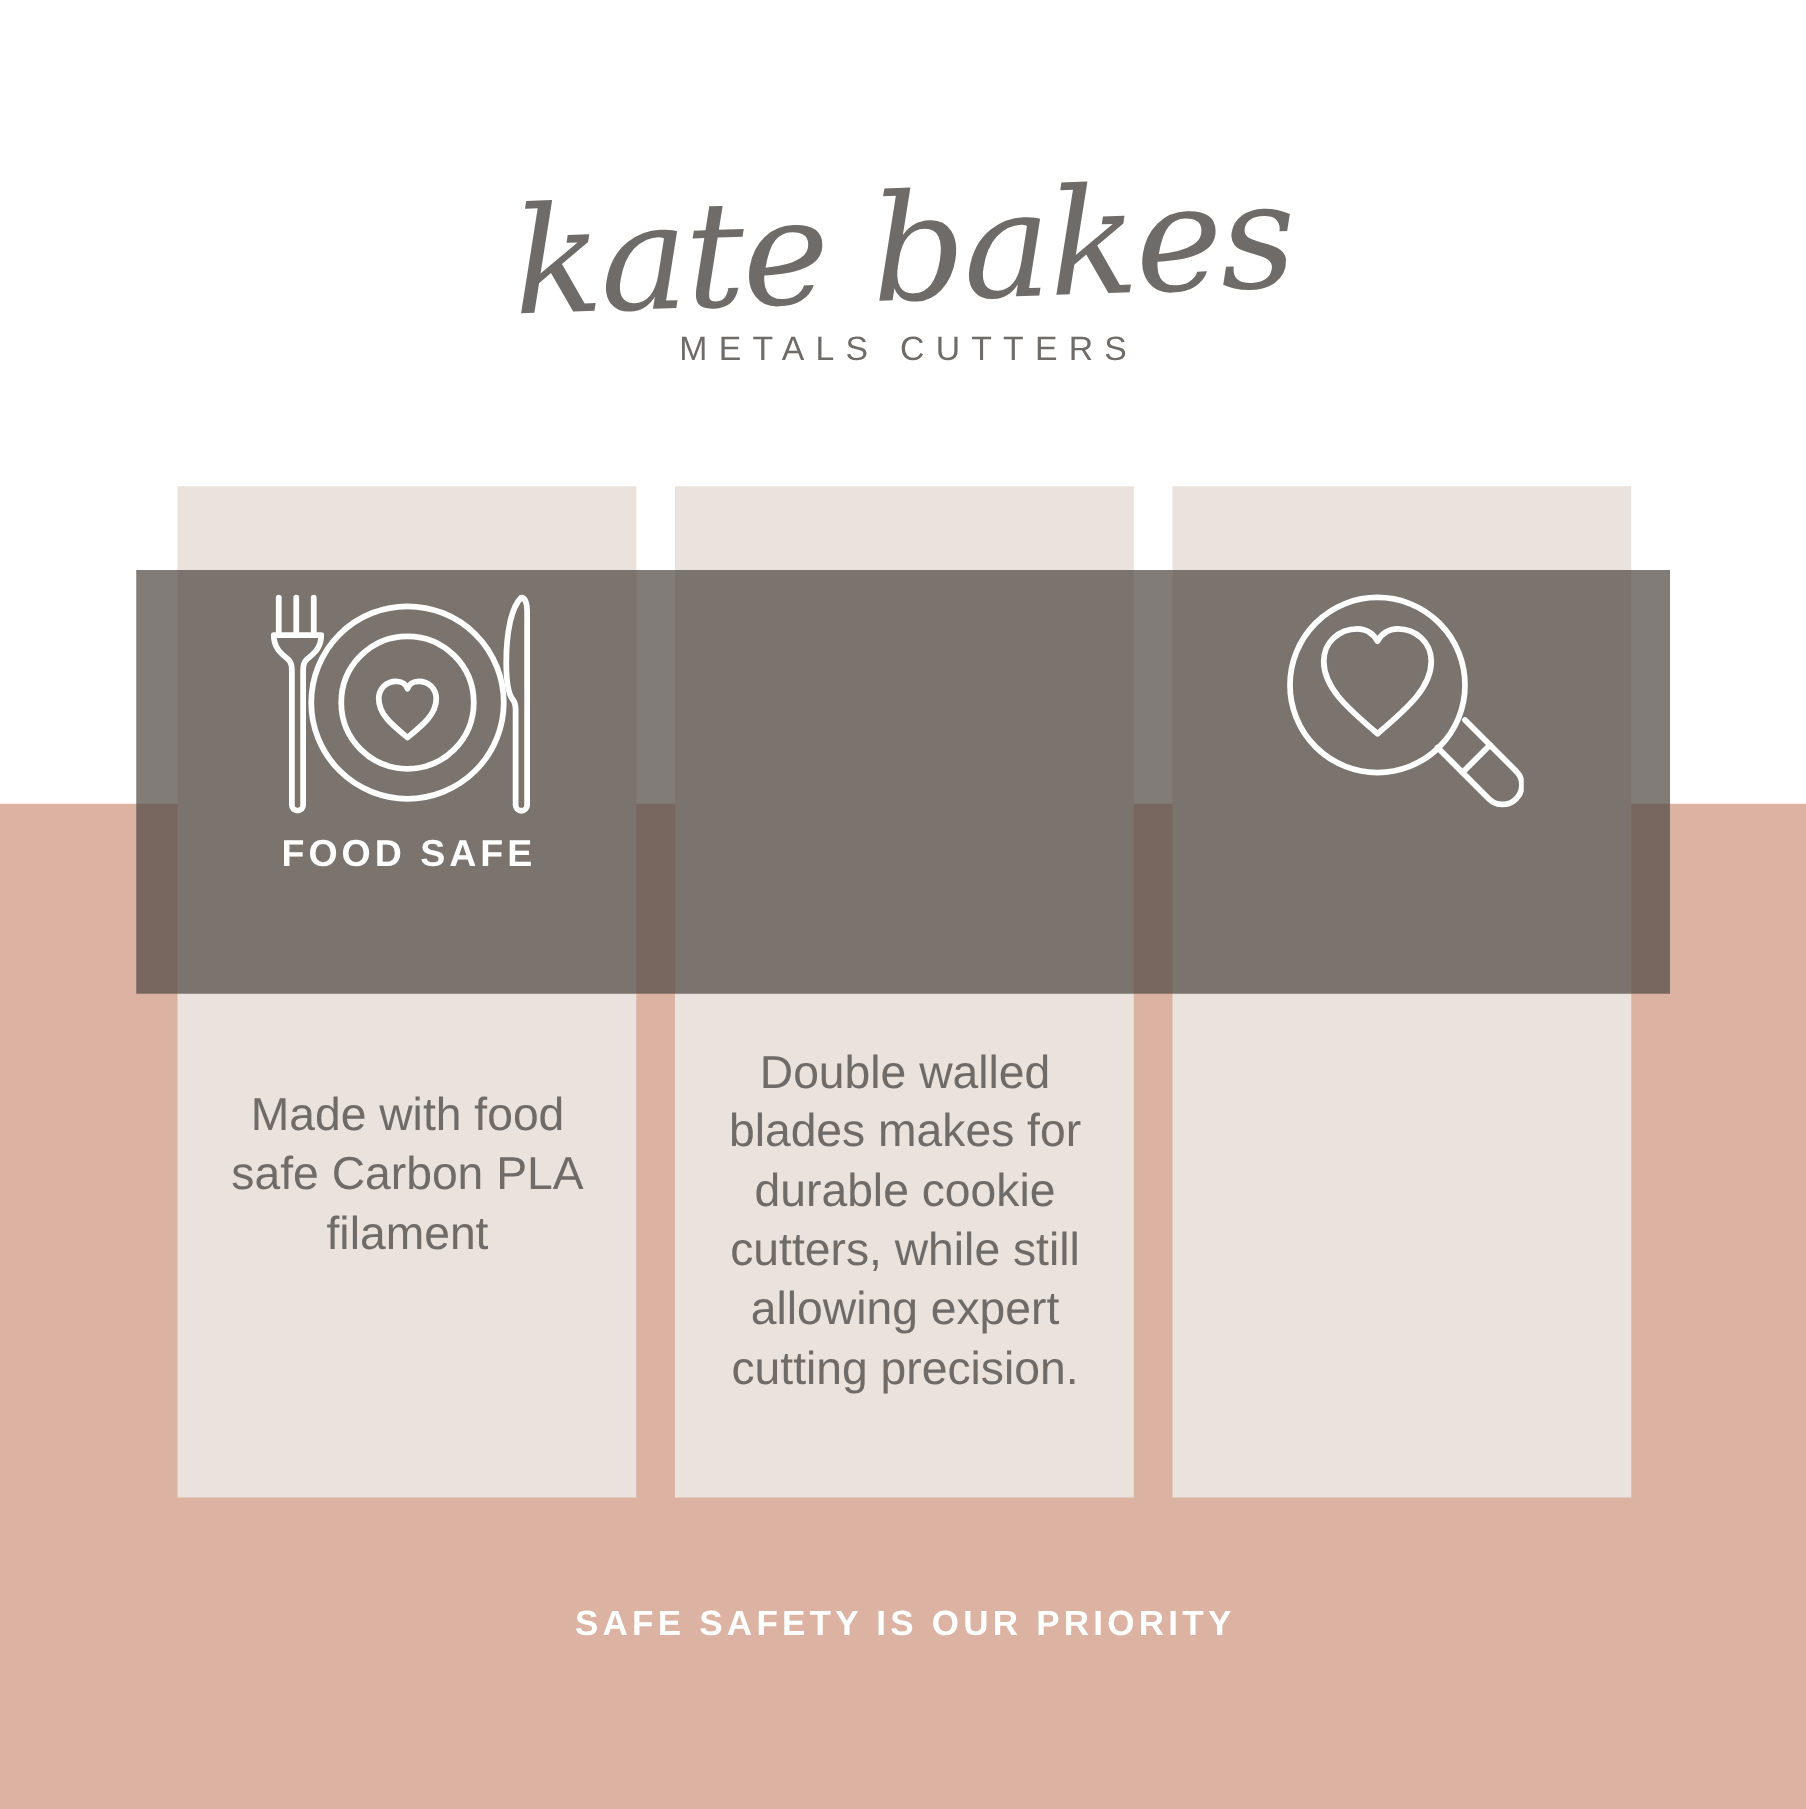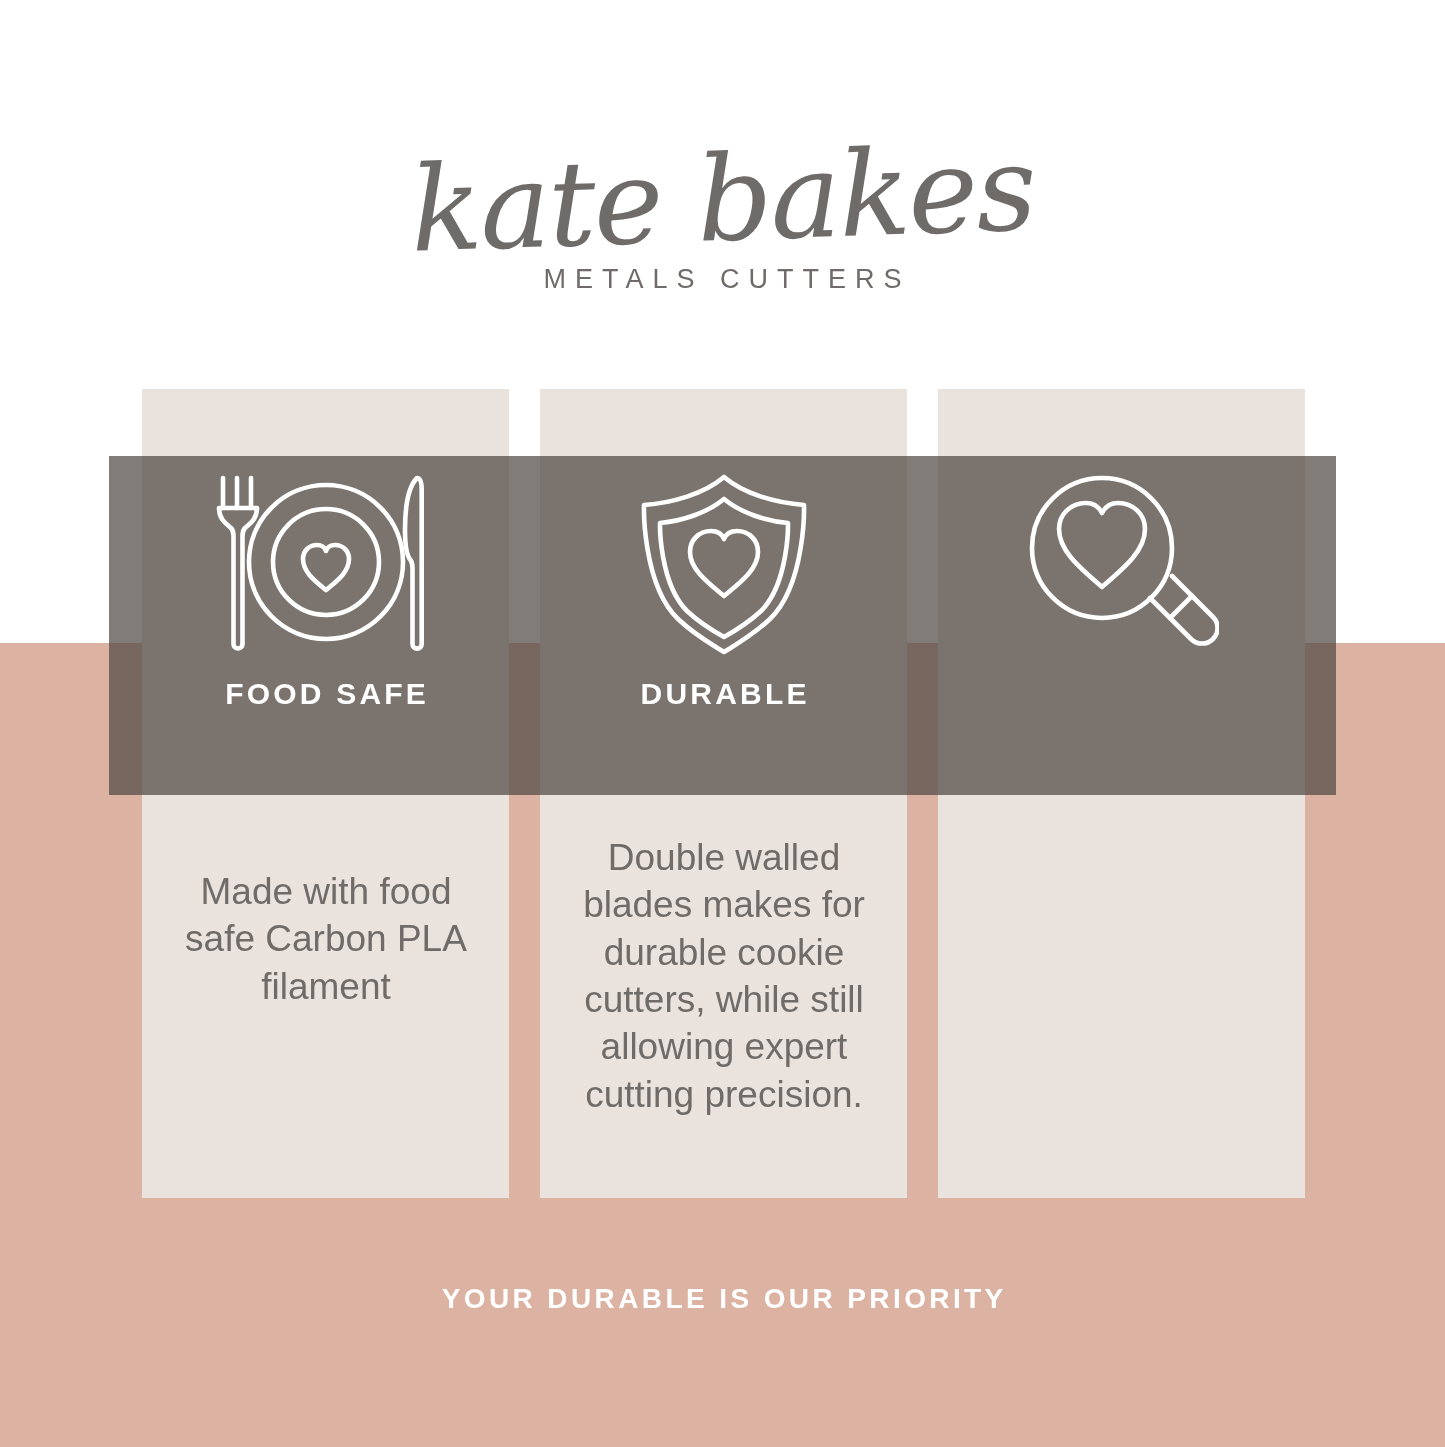--- a/index.html
+++ b/index.html
@@ -60,21 +60,20 @@
   .grey-banner{
     position:absolute;left:109px;top:456px;width:1227px;height:339px;
     background:rgba(80,73,68,0.72);
   }
 
   
   .feature{
     position:absolute;top:456px;height:339px;width:367px;
     display:flex;flex-direction:column;align-items:center;justify-content:flex-start;
     box-sizing:border-box;
-    gap:10px;
   }
   .feature.f1{left:142px;}
   .feature.f2{left:540px;}
   .feature.f3{left:938px;}
 
   .icon-wrap{
     display:flex;align-items:center;justify-content:center;
     height:210px;width:100%;
     padding-top:6px;box-sizing:border-box;
   }
@@ -153,47 +152,34 @@
         <circle cx="115" cy="90" r="53"></circle>
 
         <path d="M115 118 C104 109 92 100 92 87 C92 79 98 73 106 73 C110.5 73 114 75.5 115 79 C116 75.5 119.5 73 124 73 C132 73 138 79 138 87 C138 100 126 109 115 118 Z"></path>
 
         <path d="M206 6 C198 14 194 34 194 58 C194 74 196 84 199.5 88 C201 90 201.5 93 201.5 96 V172 a4.6 4.6 0 0 0 9.2 0 V18 C210.7 10 209 6 206 6 Z"></path>
       </svg>
     </div>
     <div class="feature-label">FOOD SAFE</div>
   </div>
 
-  <div class="feature f2">
-    <div class="icon-wrap">
-      <svg width="180" height="185" viewBox="0 0 180 185" fill="none" stroke="#ffffff" stroke-width="4.6" stroke-linecap="round" stroke-linejoin="round">
-
-        <path d="M90 5 C70 22 38 31 10 33 C10 33 8 112 44 147 C62 164 79 173 90 180 C101 173 118 164 136 147 C172 112 170 33 170 33 C142 31 110 22 90 5 Z"></path>
-
-        <path d="M90 27 C73 41 48 49 26 51 C26 51 25 111 53 139 C67 152 81 160 90 165 C99 160 113 152 127 139 C155 111 154 51 154 51 C132 49 107 41 90 27 Z"></path>
-
-        <path d="M90 124 C73 110 56 97 56 80 C56 68 65 59 77 59 C83 59 88 62 90 67 C92 62 97 59 103 59 C115 59 124 68 124 80 C124 97 107 110 90 124 Z"></path>
-      </svg>
-    </div>
-    <div class="feature-label">DURABLE</div>
-  </div>
 
   <div class="feature f3">
     <div class="icon-wrap">
       <svg width="195" height="185" viewBox="0 0 195 185" fill="none" stroke="#ffffff" stroke-width="4.6" stroke-linecap="round" stroke-linejoin="round">
 
         <circle cx="78" cy="76" r="70"></circle>
 
         <path d="M78 115 C56 96 35 79 35 57 C35 42 47 31 62 31 C69 31 75 35 78 41 C81 35 87 31 94 31 C109 31 121 42 121 57 C121 79 100 96 78 115 Z"></path>
 
         <path d="M126 126 L167 167 a15.5 15.5 0 0 0 22-22 L148 104"></path>
 
         <path d="M146 146 L168 124"></path>
       </svg>
     </div>
   </div>
 
   <div class="desc d1">Made with food safe Carbon PLA filament</div>
   <div class="desc d2">Double walled blades makes for durable cookie cutters, while still allowing expert cutting precision.</div>
 
-  <div class="footer">YOUR DURABLE IS OUR PRIORITY</div>
+  <div class="footer">SAFE SAFETY IS OUR PRIORITY</div>
 
 </div>
 
 </body></html>

